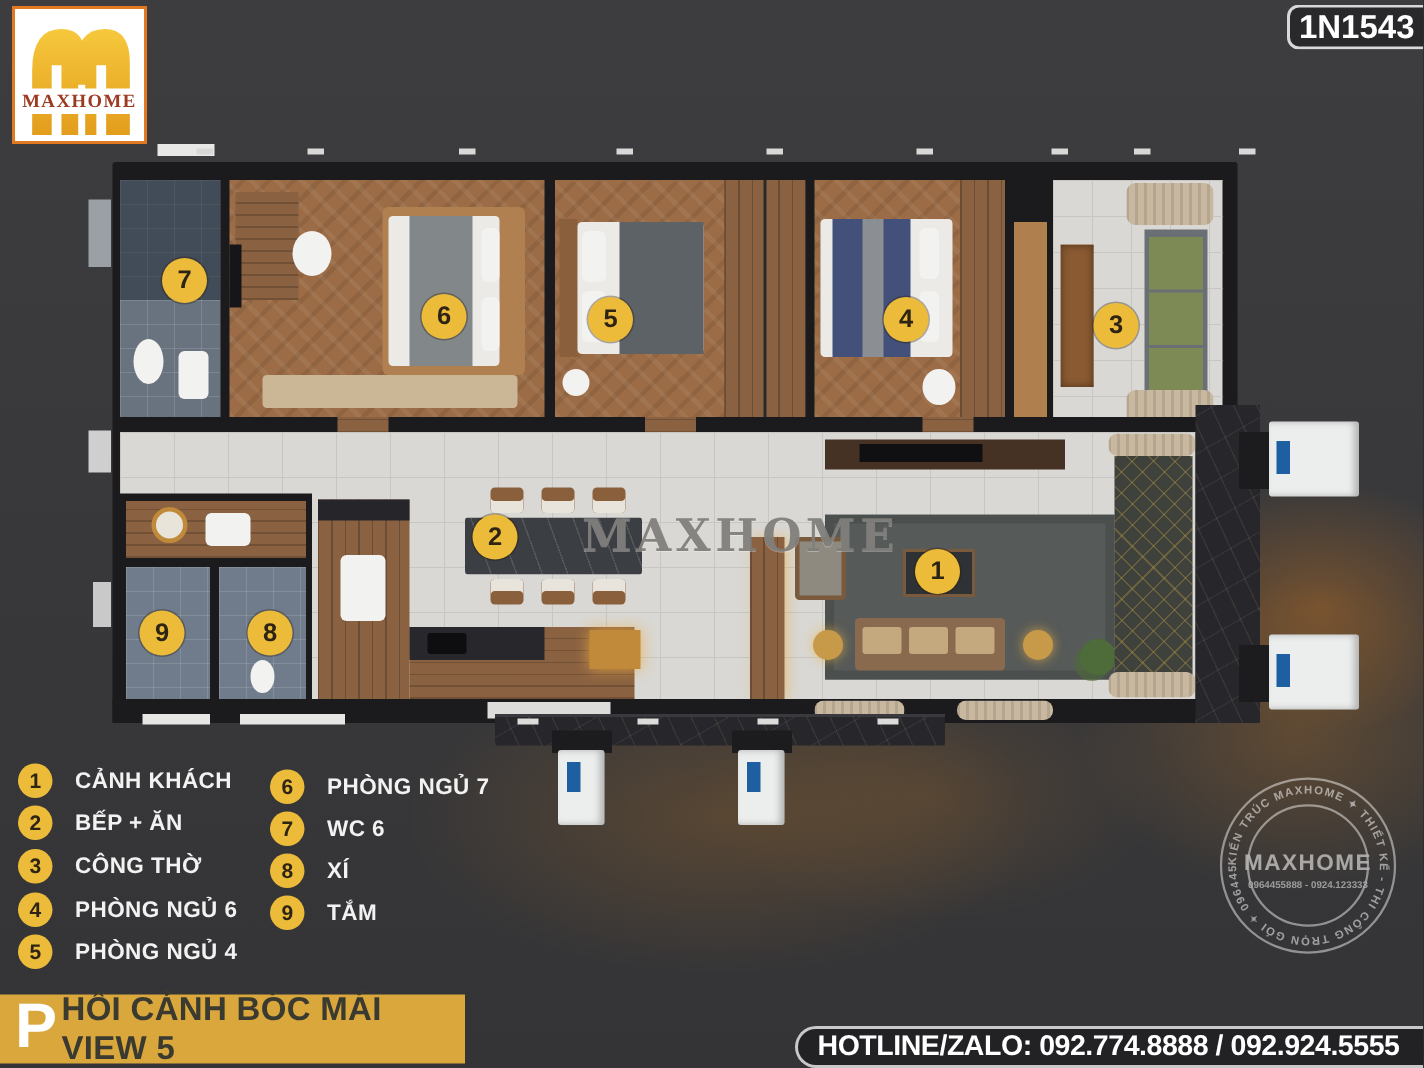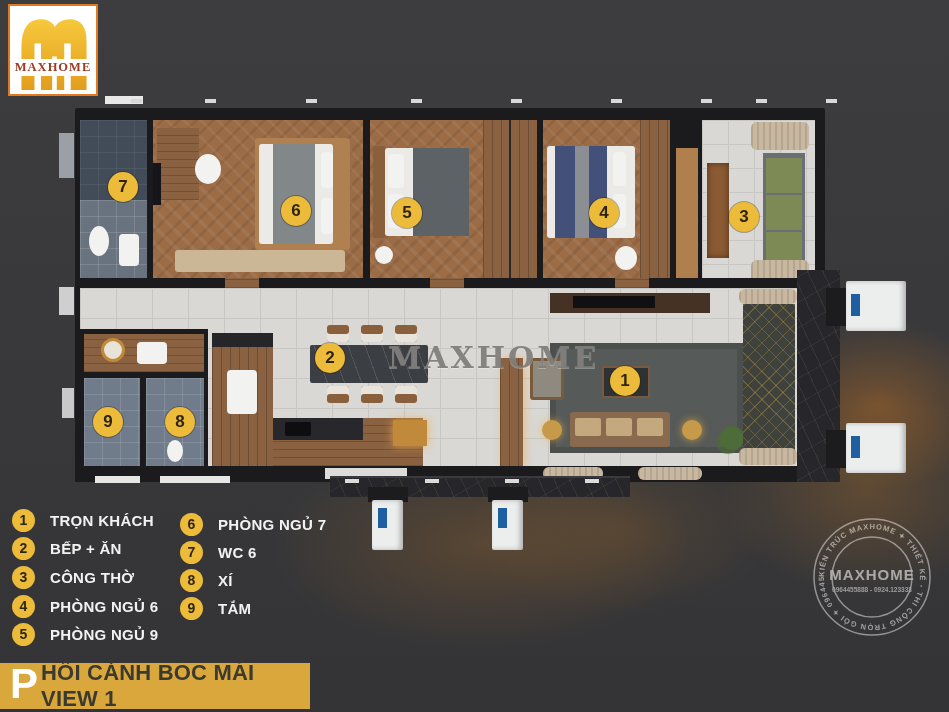--- a/index.html
+++ b/index.html
@@ -72,20 +72,21 @@
         </defs>
       <path d="M8,86 L8,40 Q8,10 29,10 Q47,10 47,34 L47,86 Z" fill="url(#gold)"></path>
       <path d="M39,86 L39,40 Q39,10 60,10 Q78,10 78,34 L78,86 Z" fill="url(#gold)"></path>
       <rect x="22" y="36" width="7" height="50" fill="#fff"></rect>
       <rect x="54" y="36" width="7" height="50" fill="#fff"></rect>
       <rect x="41" y="50" width="5" height="36" fill="#fff"></rect>
     </svg>
     <div class="abs logo-band">MAXHOME</div>
   </div>
 
+  <div class="abs plan-badge">1N1543</div>
 
   <div class="abs" style="left:105px;top:96px;width:38px;height:8px;background:#e8e8e6;"></div>
   <div class="abs" style="left:131px;top:99px;width:11px;height:4px;background:#d8d8d6;"></div>
   <div class="abs" style="left:205px;top:99px;width:11px;height:4px;background:#d8d8d6;"></div>
   <div class="abs" style="left:306px;top:99px;width:11px;height:4px;background:#d8d8d6;"></div>
   <div class="abs" style="left:411px;top:99px;width:11px;height:4px;background:#d8d8d6;"></div>
   <div class="abs" style="left:511px;top:99px;width:11px;height:4px;background:#d8d8d6;"></div>
   <div class="abs" style="left:611px;top:99px;width:11px;height:4px;background:#d8d8d6;"></div>
   <div class="abs" style="left:701px;top:99px;width:11px;height:4px;background:#d8d8d6;"></div>
   <div class="abs" style="left:756px;top:99px;width:11px;height:4px;background:#d8d8d6;"></div>
@@ -236,59 +237,60 @@
   <div class="abs marker" style="left:729px;top:202px;">3</div>
   <div class="abs marker" style="left:589px;top:198px;">4</div>
   <div class="abs marker" style="left:392px;top:198px;">5</div>
   <div class="abs marker" style="left:281px;top:196px;">6</div>
   <div class="abs marker" style="left:108px;top:172px;">7</div>
   <div class="abs marker" style="left:165px;top:407px;">8</div>
   <div class="abs marker" style="left:93px;top:407px;">9</div>
 
   <div class="abs leg-row" style="left:12px;top:508px;">
     <span class="leg-dot">1</span>
-    <span class="leg-lab">TRỌN KHÁCH</span>
+    <span class="leg-lab">CẢNH KHÁCH</span>
   </div>
   <div class="abs leg-row" style="left:12px;top:536px;">
     <span class="leg-dot">2</span>
     <span class="leg-lab">BẾP + ĂN</span>
   </div>
   <div class="abs leg-row" style="left:12px;top:565px;">
     <span class="leg-dot">3</span>
     <span class="leg-lab">CÔNG THỜ</span>
   </div>
   <div class="abs leg-row" style="left:12px;top:594px;">
     <span class="leg-dot">4</span>
     <span class="leg-lab">PHÒNG NGỦ 6</span>
   </div>
   <div class="abs leg-row" style="left:12px;top:622px;">
     <span class="leg-dot">5</span>
-    <span class="leg-lab">PHÒNG NGỦ 9</span>
+    <span class="leg-lab">PHÒNG NGỦ 4</span>
   </div>
   <div class="abs leg-row" style="left:180px;top:512px;">
     <span class="leg-dot">6</span>
     <span class="leg-lab">PHÒNG NGỦ 7</span>
   </div>
   <div class="abs leg-row" style="left:180px;top:540px;">
     <span class="leg-dot">7</span>
     <span class="leg-lab">WC 6</span>
   </div>
   <div class="abs leg-row" style="left:180px;top:568px;">
     <span class="leg-dot">8</span>
     <span class="leg-lab">XÍ</span>
   </div>
   <div class="abs leg-row" style="left:180px;top:596px;">
     <span class="leg-dot">9</span>
     <span class="leg-lab">TẮM</span>
   </div>
 
   <div class="abs banner">
     <span class="big-p">P</span>
-    <span class="rest">HỐI CẢNH BÓC MÁI VIEW 1</span>
-  </div>
+    <span class="rest">HỐI CẢNH BÓC MÁI VIEW 5</span>
+  </div>
+  <div class="abs hotline">HOTLINE/ZALO: 092.774.8888 / 092.924.5555</div>
 
   <svg class="abs" style="left:804px;top:509px;opacity:.62;" width="136" height="136" viewBox="0 0 136 136">
     <defs>
       <path id="sealring" d="M 20,68 A 48,48 0 1 1 116,68 A 48,48 0 1 1 20,68"></path>
     </defs>
     <circle cx="68" cy="68" r="58" fill="none" stroke="rgba(255,255,255,.75)" stroke-width="1.5"></circle>
     <circle cx="68" cy="68" r="40" fill="none" stroke="rgba(255,255,255,.75)" stroke-width="1.5"></circle>
     <text font-family="Liberation Sans, sans-serif" font-size="7.5" font-weight="bold" letter-spacing="1" fill="rgba(255,255,255,.85)">
       <textPath href="#sealring">KIẾN TRÚC MAXHOME ✦ THIẾT KẾ - THI CÔNG TRỌN GÓI ✦ 0964455888 ✦</textPath>
     </text>

